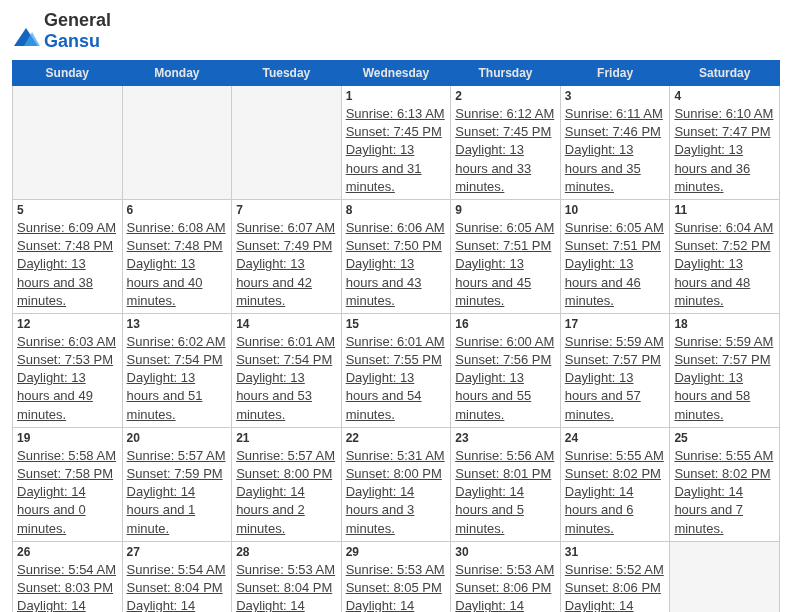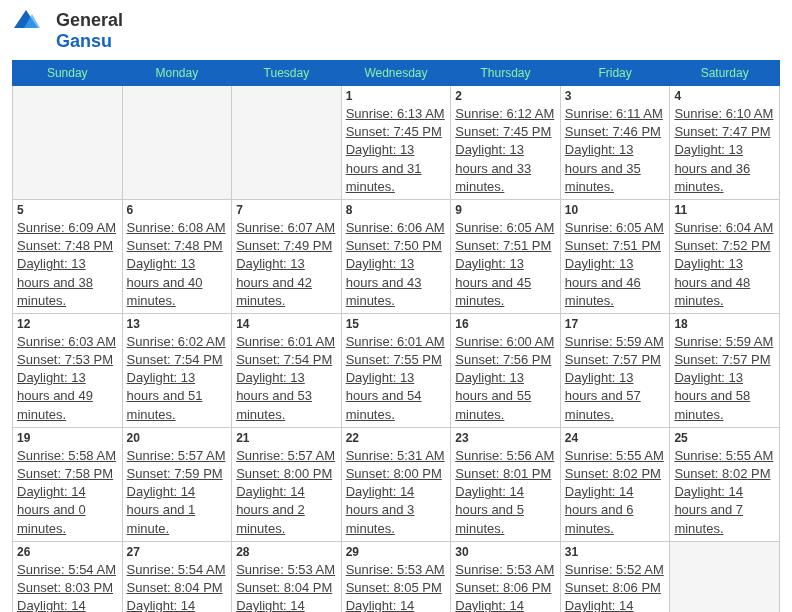--- a/index.html
+++ b/index.html
@@ -19,22 +19,22 @@
       padding: 10px 12px 8px 12px;
     }
     .header {
       display: flex;
       justify-content: space-between;
       align-items: flex-start;
       margin-bottom: 8px;
     }
     .logo {
       display: flex;
-      align-items: flex-start;
-      gap: 16px;
+      align-items: flex-end;
+      gap: 4px;
     }
     .logo-icon {
       width: 28px;
       height: 24px;
       position: relative;
       top: -2px;
     }
     .title-area {
       text-align: right;
     }
@@ -48,24 +48,24 @@
       font-size: 14px;
       color: #555;
     }
     table {
       width: 100%;
       border-collapse: collapse;
       table-layout: fixed;
     }
     .day-header {
       background: #1565c0;
-      color: #86efac;
+      color: #e5e5e5;
       text-align: center;
       padding: 5px 2px;
-      font-weight: normal;
+      font-weight: bold;
       font-size: 12px;
       border: 1px solid #1565c0;
     }
     .day-cell {
       border: 1px solid #ccc;
       vertical-align: top;
       padding: 3px 4px;
       height: 82px;
       background: #fff;
     }

